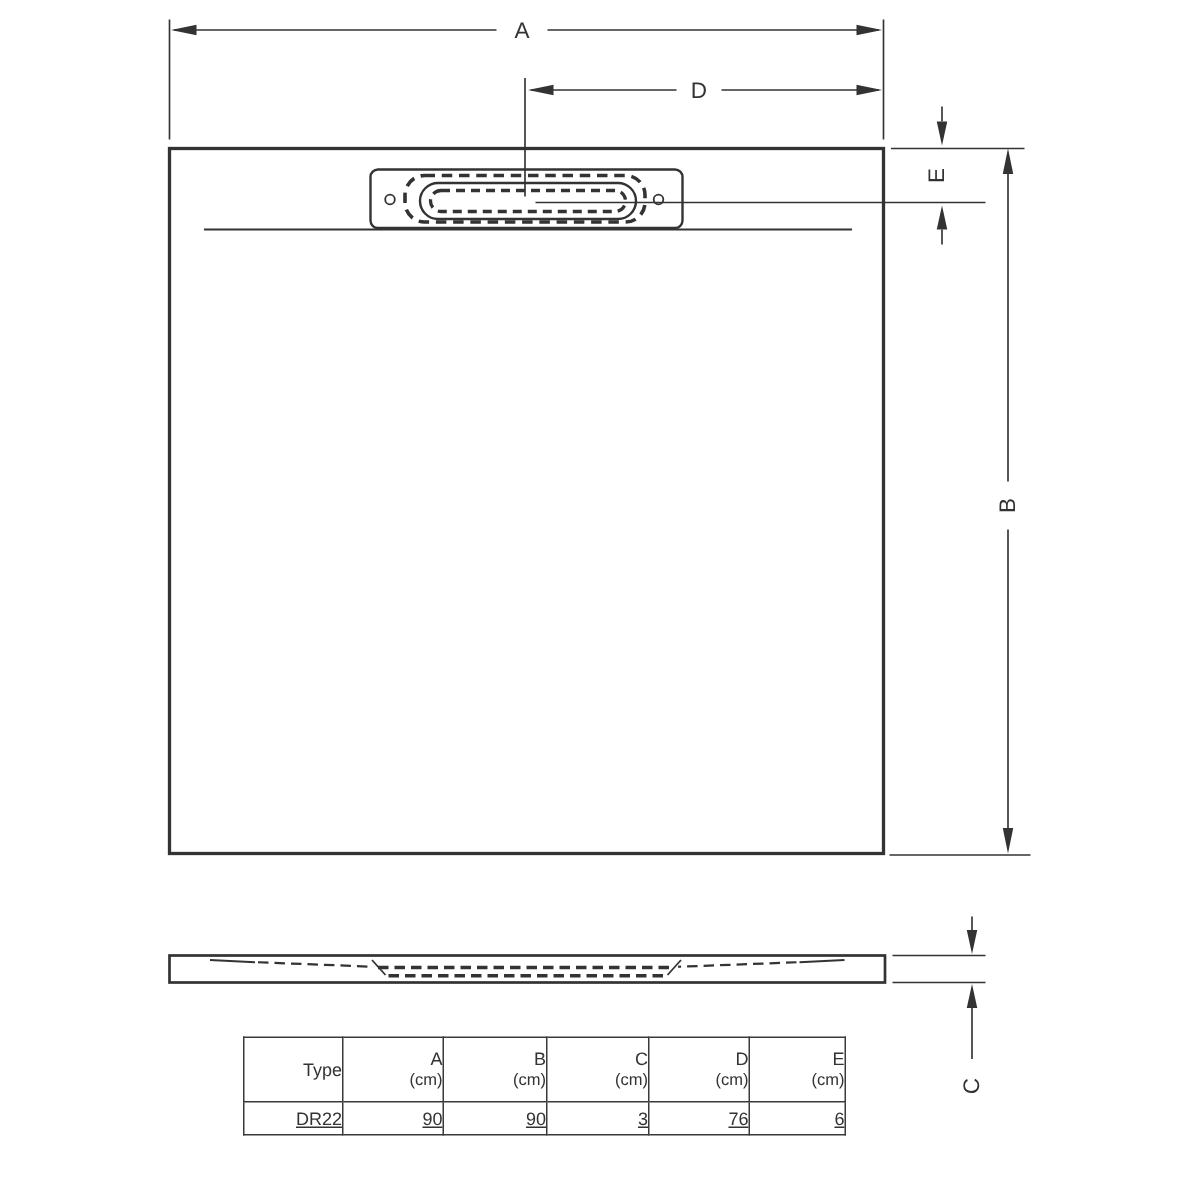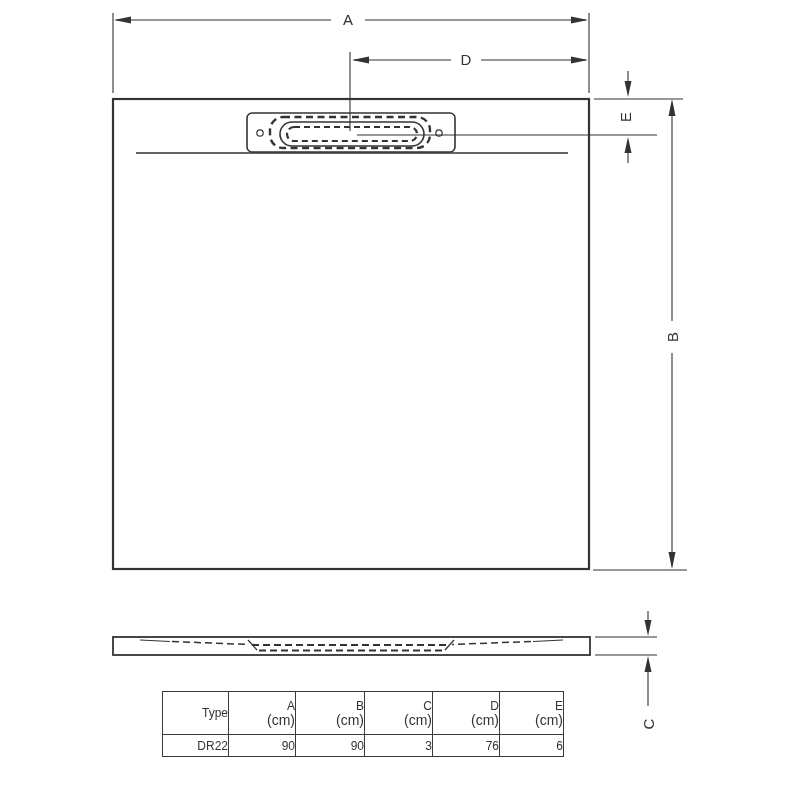--- a/index.html
+++ b/index.html
@@ -33,22 +33,22 @@
   }
   table.spec td {
     border: 1.6px solid #3a3a3a;
     text-align: right;
     vertical-align: middle;
     padding: 0;
     font-size: 12px;
     line-height: 14px;
   }
   table.spec tr.hdr td { height: 42px; }
-  table.spec tr.row td { height: 21px; }
-  table.spec .unit { font-size: 14px; display: block; }
+  table.spec tr.row td { height: 21px; text-decoration: underline; }
+  table.spec .unit { font-size: 11px; display: block; }
   table.spec .lbl { display: block; }
 </style>
 </head>
 <body>
 
 <div class="canvas">
 
   <svg width="800" height="800" viewBox="0 0 800 800">
 
     <g stroke="currentColor" fill="none">

